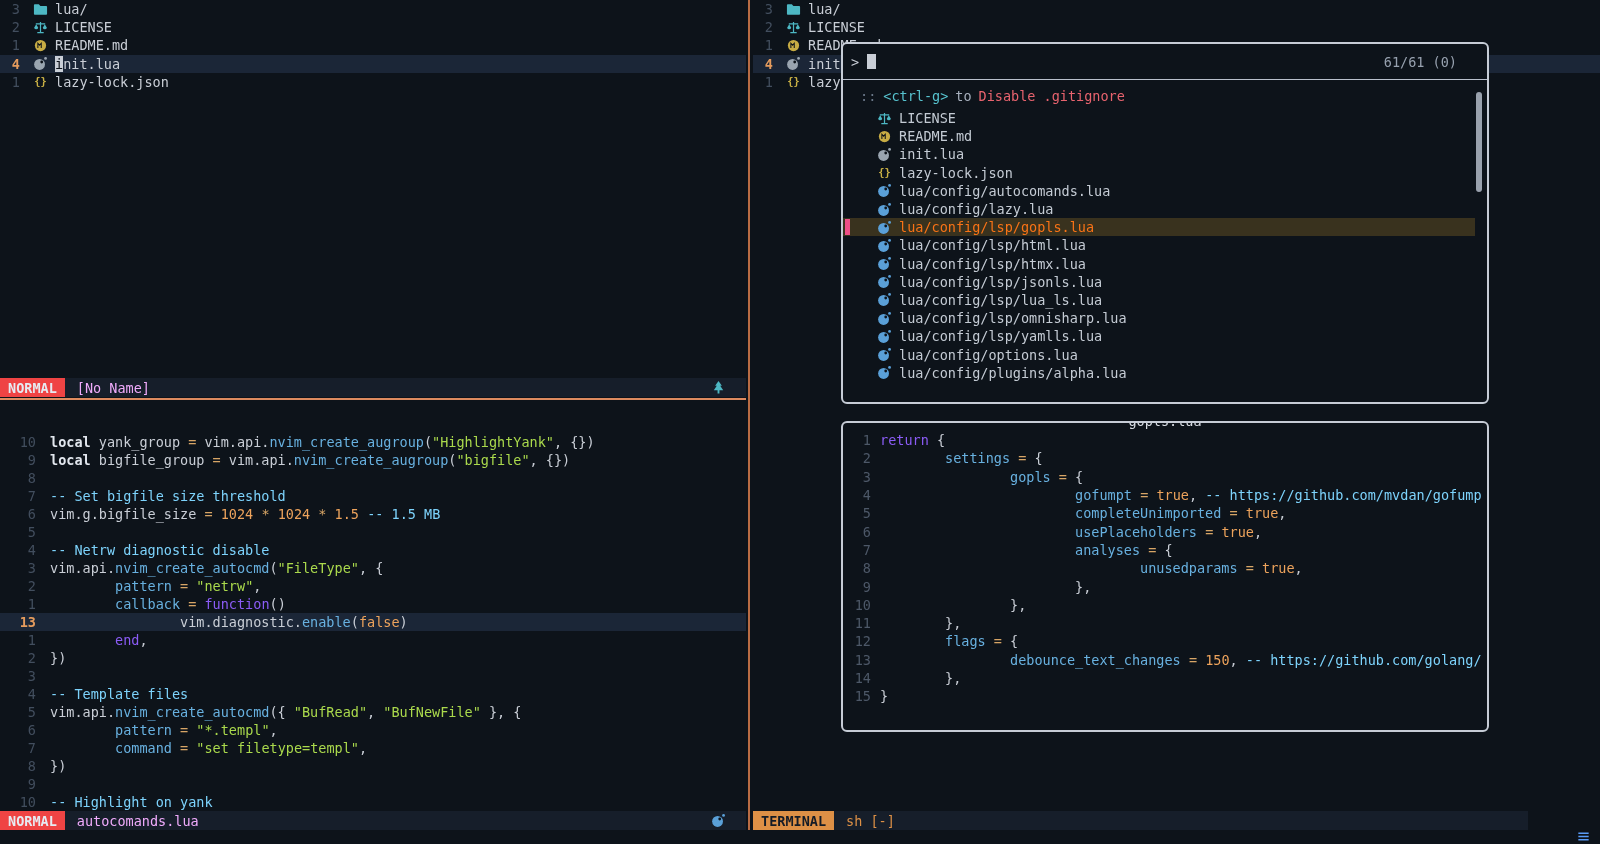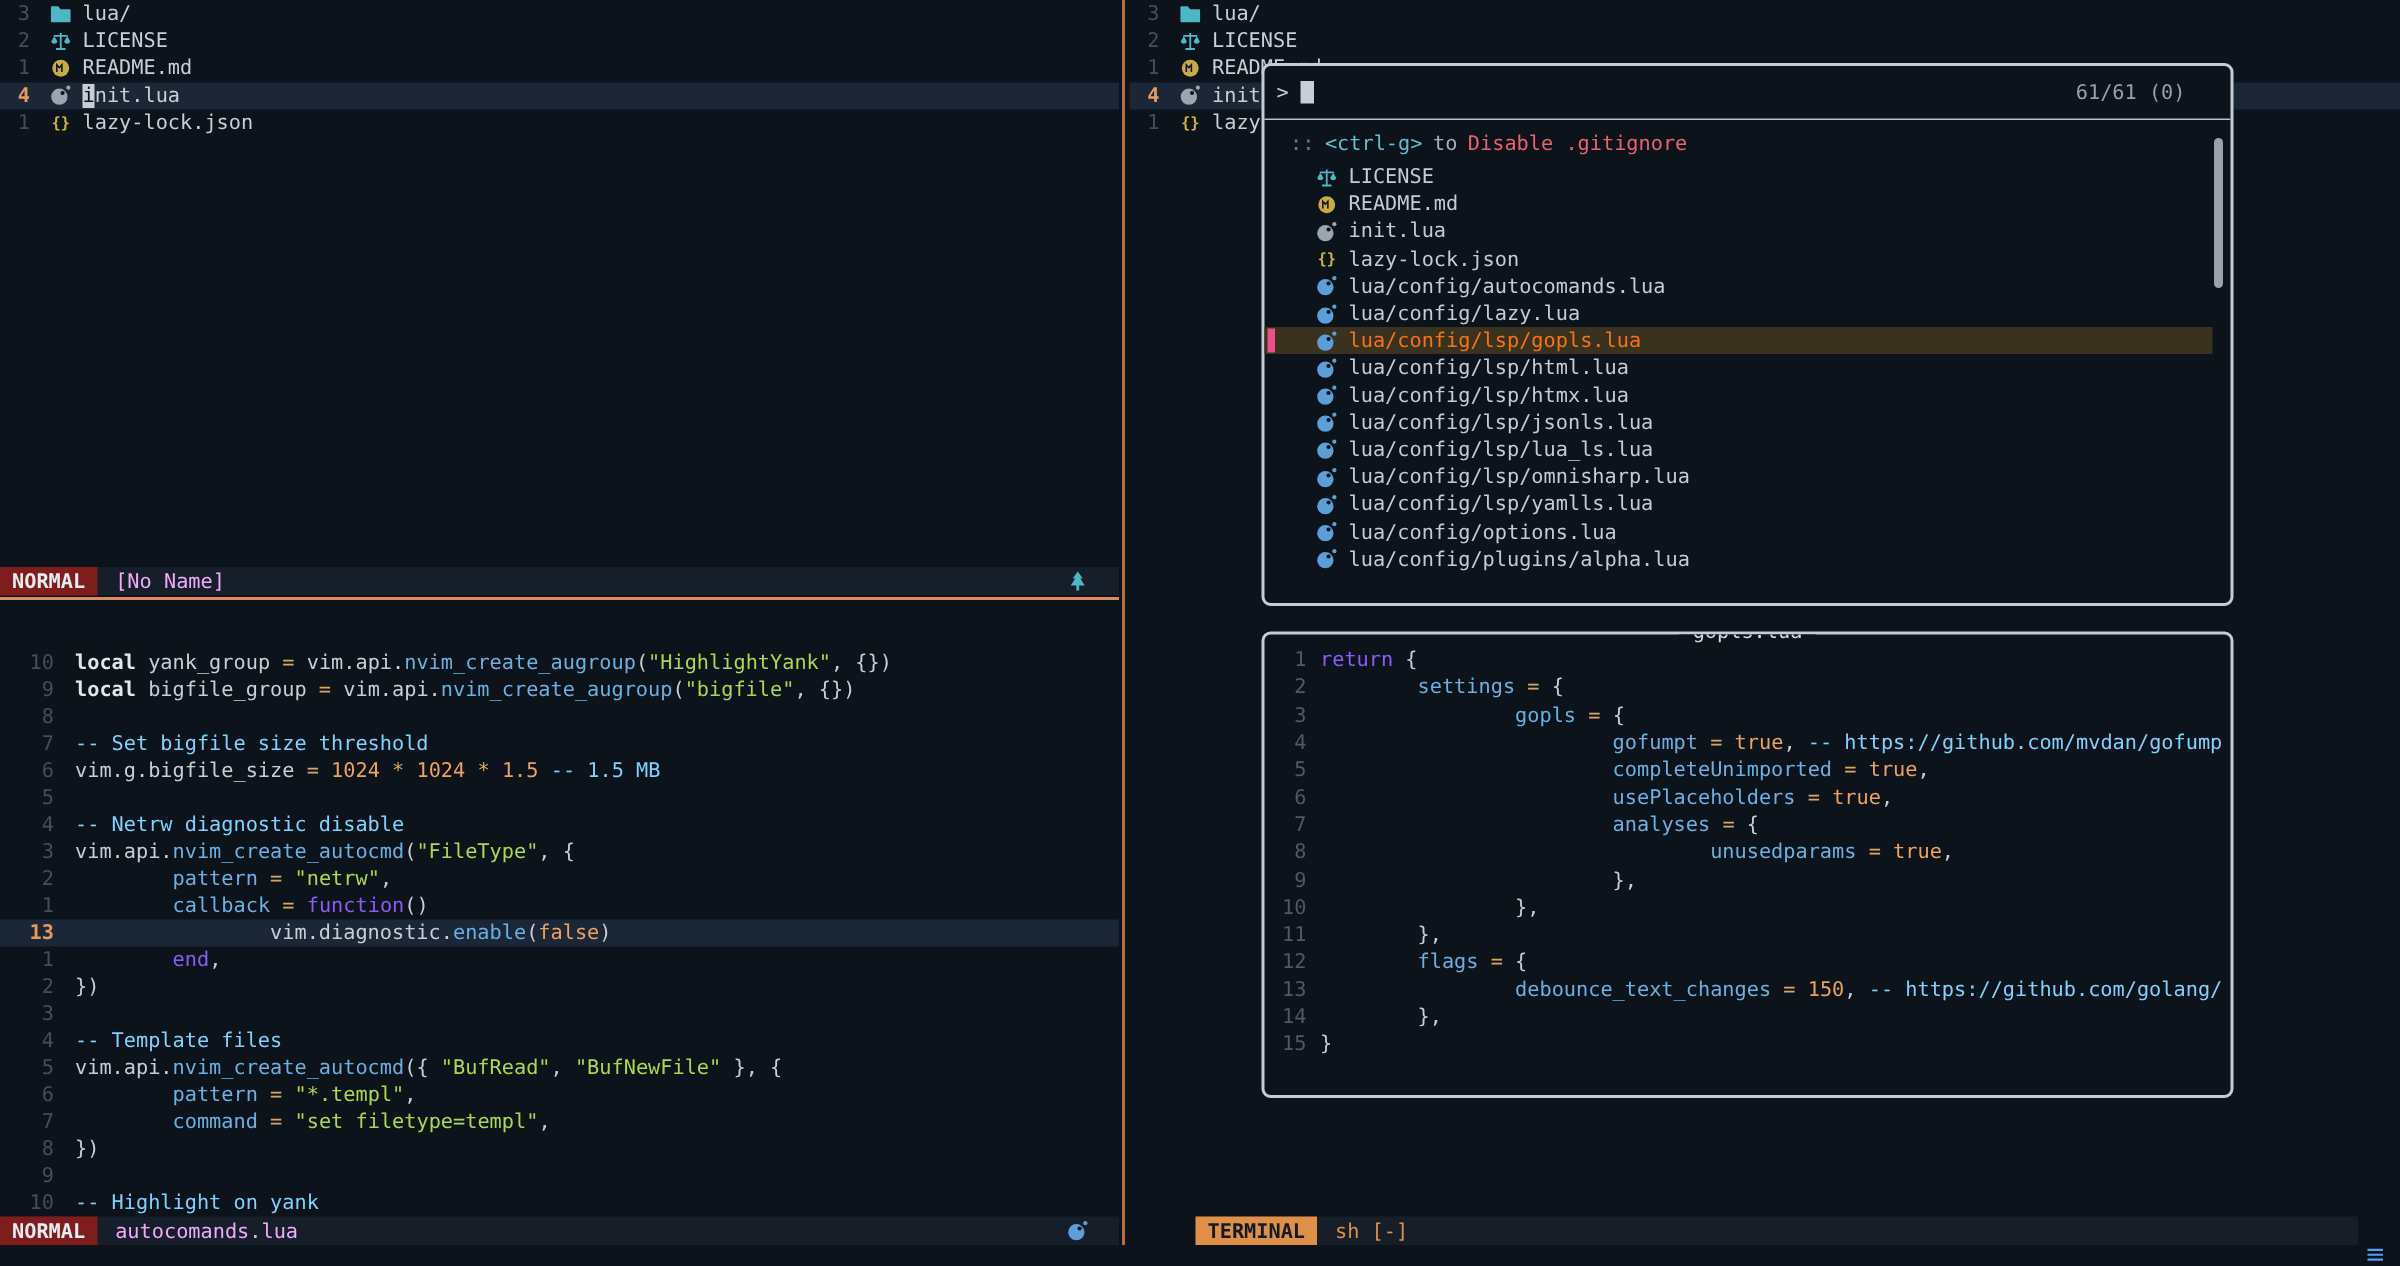--- a/index.html
+++ b/index.html
@@ -16,22 +16,22 @@
   .exp-nr{width:20px;text-align:right;color:#424e5e;flex:none;}
   .exp-nr.cur{color:#e49b5d;font-weight:bold;}
   .exp-row .icon{margin-left:13px;}
   .exp-label{margin-left:7px;white-space:pre;}
   .cursor-block{background:#c9ced6;color:#0d131a;}
 
   
   .statusbar{position:absolute;height:19px;background:#161e2a;display:flex;align-items:center;}
   #status-top-left{left:0;top:378px;width:746px;}
   #status-bottom-left{left:0;top:811px;width:746px;}
-  #status-terminal{left:753px;top:811px;width:775px;margin-left:44px;}
-  .chip{background:#7f1d1d;color:#e6ebf2;font-weight:bold;height:100%;display:flex;align-items:center;padding:0 8px;flex:none;}
+  #status-terminal{left:753px;top:811px;width:775px;}
+  .chip{background:#ef4444;color:#e6ebf2;font-weight:bold;height:100%;display:flex;align-items:center;padding:0 8px;flex:none;}
   .chip-term{background:#dd9046;color:#141b26;}
   .sb-file{margin-left:12px;color:#f0abfc;white-space:pre;}
   .sb-term{color:#dd9046;}
   .sb-right{margin-left:auto;margin-right:20px;}
 
   
   #hsep{position:absolute;left:0;top:398px;width:746px;height:2px;background:#dd8a5f;z-index:2;}
   #vsep{position:absolute;left:748px;top:0;width:2px;height:830px;background:#b96c44;z-index:2;}
 
   

